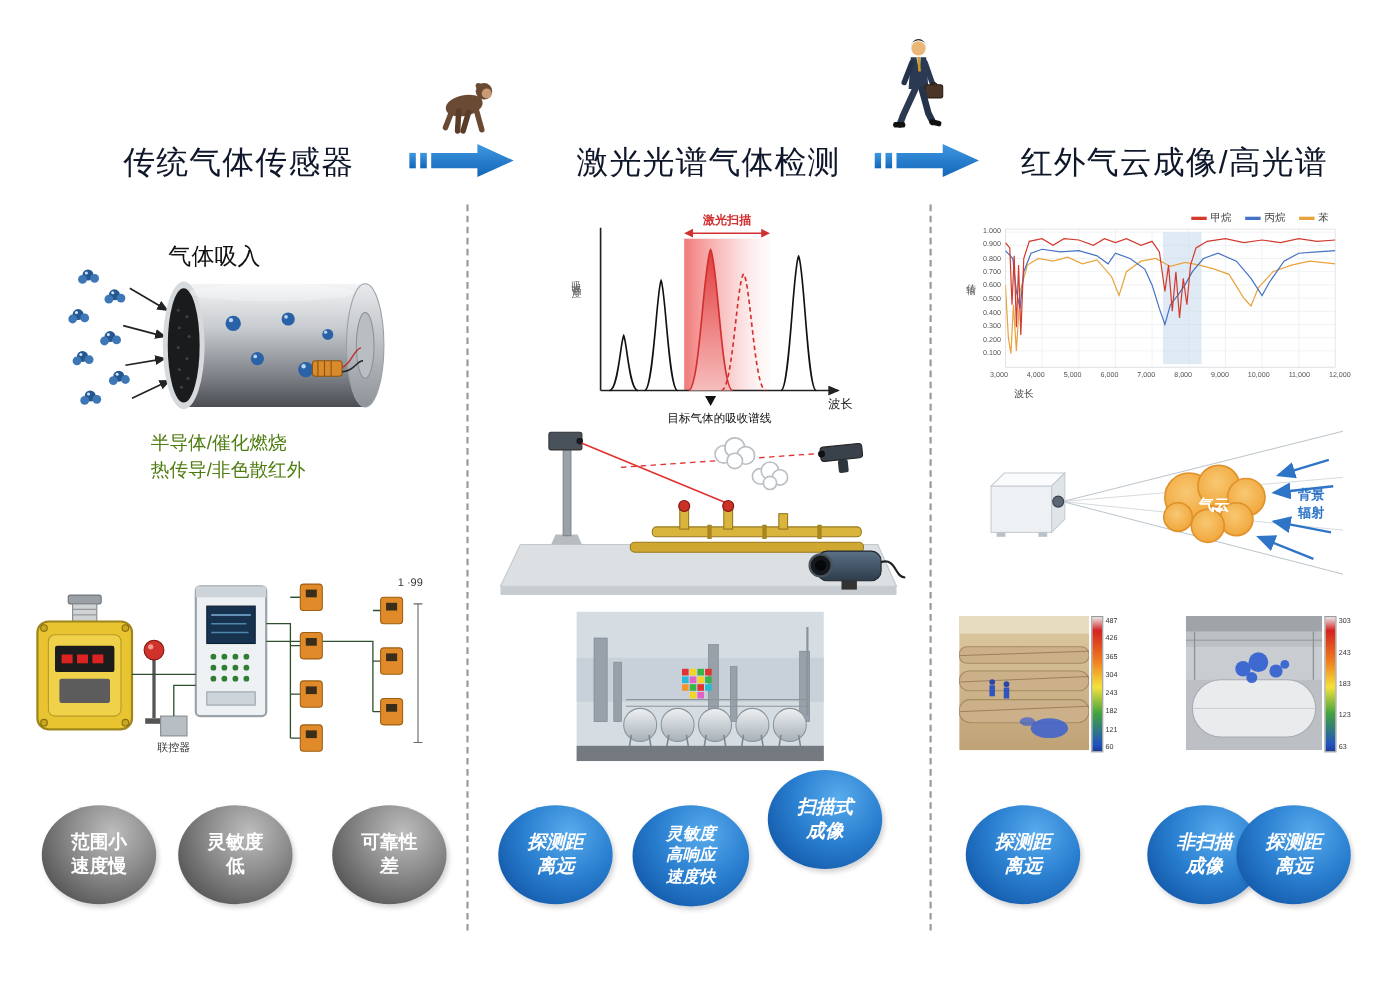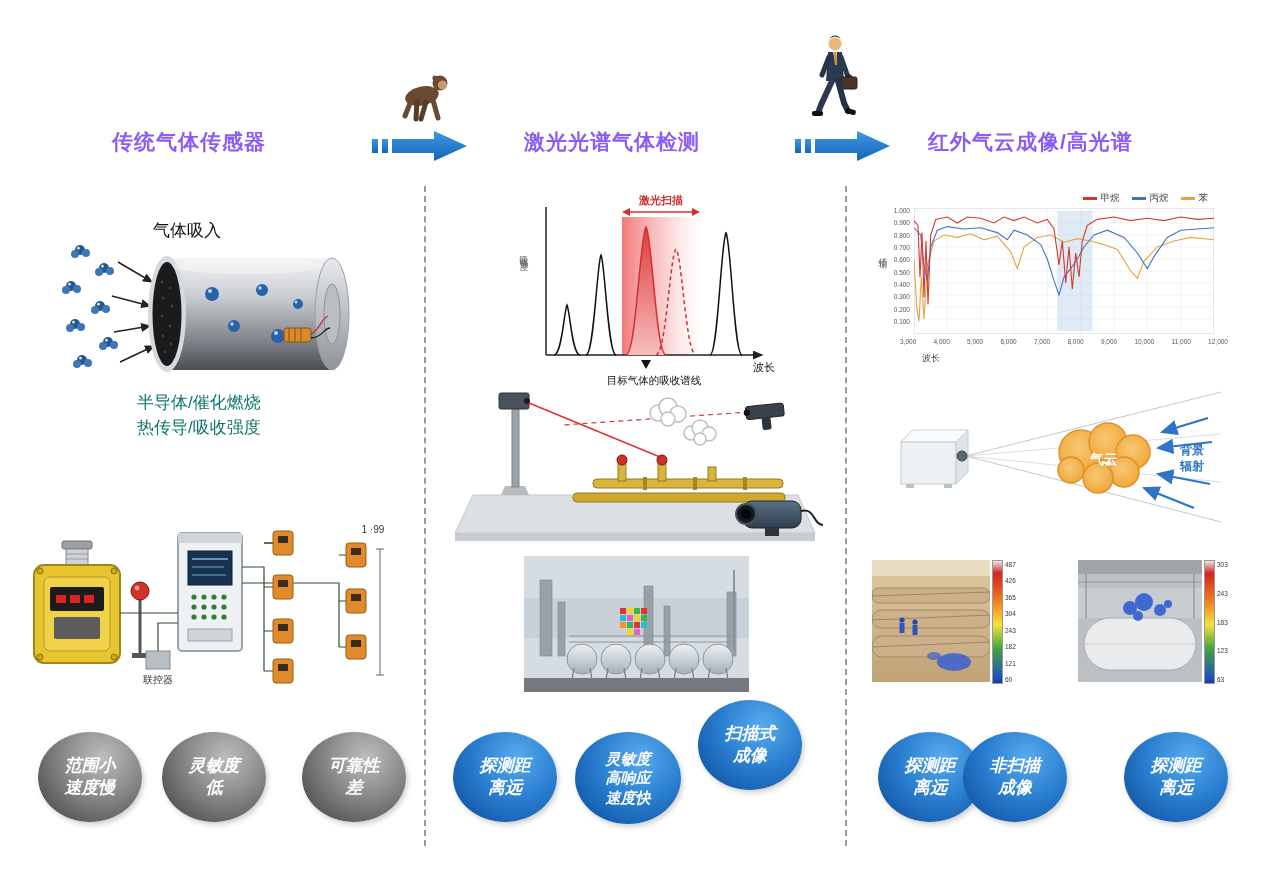--- a/index.html
+++ b/index.html
@@ -1,25 +1,25 @@
 <!DOCTYPE html>
 <html><head>
 <meta charset="utf-8">
 <style>
   html,body{margin:0;padding:0;background:#ffffff;font-family:"Liberation Sans",sans-serif;}
   #stage{position:relative;width:1268px;height:896px;background:#ffffff;overflow:hidden;}
   .abs{position:absolute;}
-  .title{font-size:21px;font-weight:bold;color:#8b5cf6;letter-spacing:1px;white-space:nowrap;}
+  .title{font-size:29px;font-weight:normal;color:#0f172a;letter-spacing:1px;white-space:nowrap;}
   .sep{border-left:2px dashed #9a9a9a;width:0;}
-  .small-label{font-size:17px;color:#111;}
-  .tech-text{font-size:17px;color:#0f766e;line-height:25px;white-space:nowrap;}
+  .small-label{font-size:21px;color:#111;}
+  .tech-text{font-size:17px;color:#4d7c0f;line-height:25px;white-space:nowrap;}
   .badge{border-radius:50%;display:flex;flex-direction:column;align-items:center;justify-content:center;
          color:#fff;font-weight:bold;font-size:17px;line-height:1.28;text-align:center;
          box-shadow:2px 3px 5px rgba(0,0,0,0.18);}
-  .badge.gray{background:radial-gradient(circle at 62% 28%, #bdbdbd 0%, #8d8d8d 40%, #575757 80%, #3e3e3e 100%);font-style:italic;}
+  .badge.gray{background:radial-gradient(circle at 62% 28%, #bdbdbd 0%, #8d8d8d 40%, #575757 80%, #3e3e3e 100%);}
   .badge.blue{background:radial-gradient(circle at 62% 28%, #58abec 0%, #2a7fd0 45%, #1257a8 85%, #0d4b95 100%);font-style:italic;}
   .badge .l3{font-size:15px;}
   .badge span{display:block;}
   .vtext{writing-mode:vertical-rl;text-orientation:upright;font-size:9px;color:#666;letter-spacing:2px;}
   
   .chart-wrap{width:360px;height:190px;}
   .legend{display:flex;gap:12px;align-items:center;font-size:9.5px;color:#444;}
   .legend .item{display:flex;align-items:center;gap:4px;text-align:right;}
   .legend .sw{width:14px;height:2.5px;display:inline-block;}
   .yticks{display:flex;flex-direction:column;justify-content:space-between;font-size:6.5px;color:#555;
@@ -163,21 +163,21 @@
       <line x1="233" y1="92" x2="233" y2="106" stroke="#8a5410"></line>
       <line x1="239" y1="92" x2="239" y2="106" stroke="#8a5410"></line>
       <path d="M249,98 C258,94 258,84 266,80" stroke="#b33" stroke-width="1.3" fill="none"></path>
       <path d="M249,102 C260,102 262,92 268,92" stroke="#222" stroke-width="1.3" fill="none"></path>
     </g>
     <ellipse cx="185" cy="30" rx="75" ry="8" fill="#ffffff" opacity="0.28"></ellipse>
   </svg>
 
   <div class="abs tech-text" style="left:137px;top:390px">
     <div>半导体/催化燃烧</div>
-    <div>热传导/吸收强度</div>
+    <div>热传导/非色散红外</div>
   </div>
 
   <svg class="abs" style="left:28px;top:503px" width="375" height="190" viewBox="0 0 375 190">
     <g>
       <rect x="34" y="38" width="30" height="8" rx="2" fill="#9aa0a5" stroke="#6f767c"></rect>
       <rect x="38" y="46" width="22" height="16" fill="#cfd3d6" stroke="#888"></rect>
       <line x1="38" y1="51" x2="60" y2="51" stroke="#999"></line>
       <line x1="38" y1="56" x2="60" y2="56" stroke="#999"></line>
       <rect x="6" y="62" width="86" height="98" rx="10" fill="#e7c430" stroke="#9e851c" stroke-width="2"></rect>
       <rect x="16" y="74" width="66" height="74" rx="6" fill="#f0d14a" stroke="#b89a24"></rect>
@@ -613,21 +613,21 @@
         <span>183</span>
         <span>123</span>
         <span>63</span>
       </div>
   </div>
 
   <div class="abs badge blue" style="left:878px;top:732px;width:104px;height:90px">
     <span>探测距</span>
     <span>离远</span>
   </div>
-  <div class="abs badge blue" style="left:963px;top:732px;width:104px;height:90px">
+  <div class="abs badge blue" style="left:1043px;top:732px;width:104px;height:90px">
     <span>非扫描</span>
     <span>成像</span>
   </div>
   <div class="abs badge blue" style="left:1124px;top:732px;width:104px;height:90px">
     <span>探测距</span>
     <span>离远</span>
   </div>
 
 </div>
 

